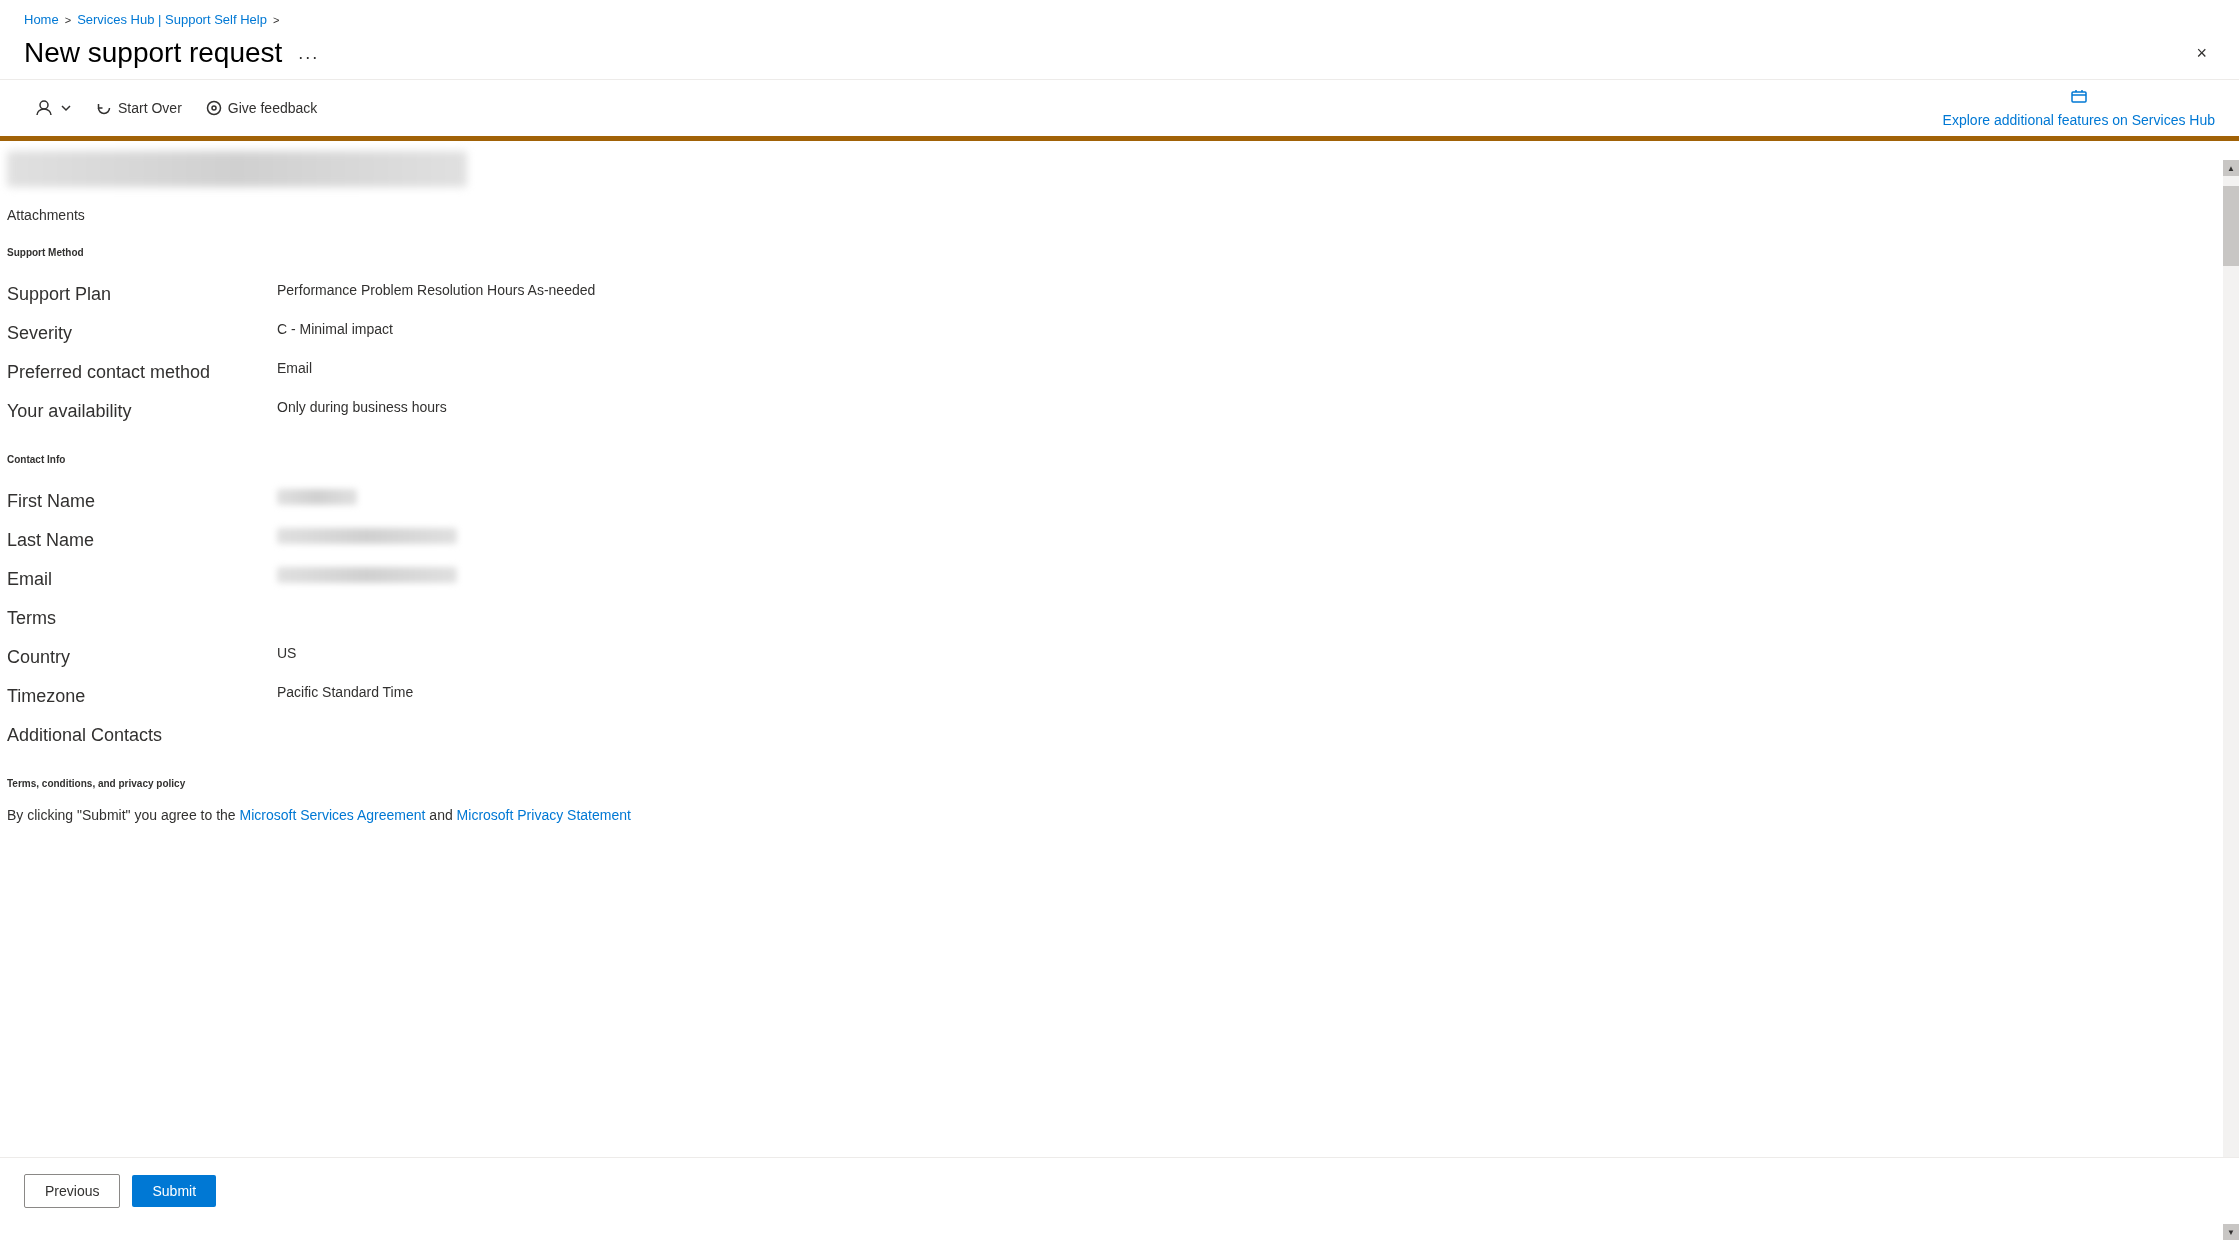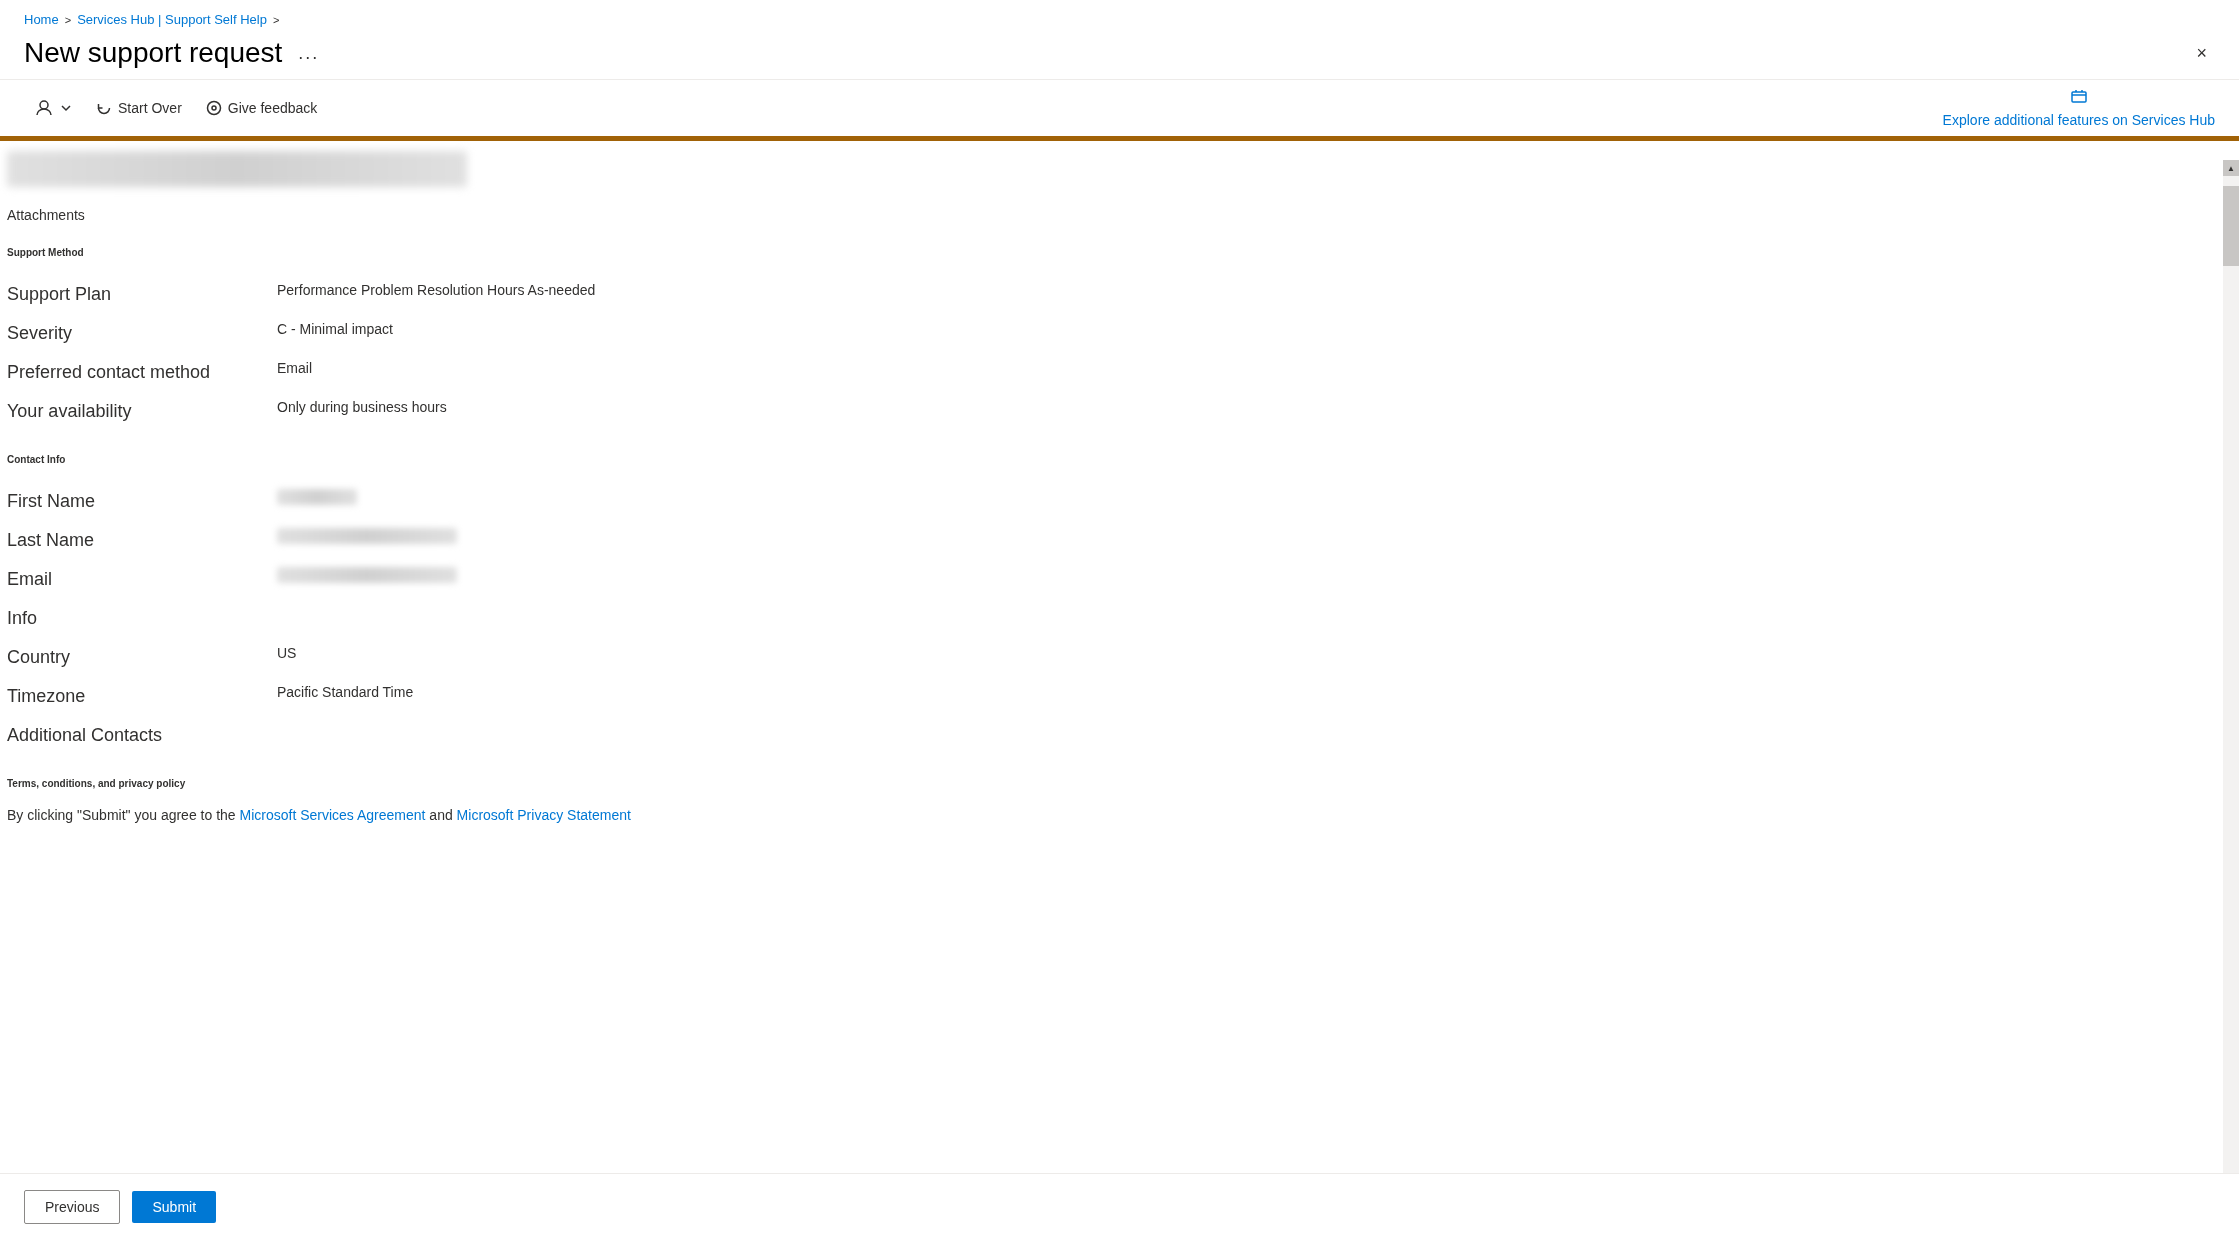--- a/index.html
+++ b/index.html
@@ -206,21 +206,21 @@
       line-height: 1.5;
     }
     .terms-link {
       color: #0078d4;
       text-decoration: none;
     }
 
     
     .footer {
       position: fixed;
-      bottom: 0;
+      bottom: 16px;
       left: 0;
       right: 0;
       padding: 16px 24px;
       background: #fff;
       border-top: 1px solid #edebe9;
       display: flex;
       gap: 12px;
       align-items: center;
     }
     .btn-previous {
@@ -337,21 +337,21 @@
       </div>
       <div class="field-row">
         <span class="field-label">Last Name</span>
         <span class="field-value blurred-value blurred-md"></span>
       </div>
       <div class="field-row">
         <span class="field-label">Email</span>
         <span class="field-value blurred-value blurred-md"></span>
       </div>
       <div class="field-row">
-        <span class="field-label">Info</span>
+        <span class="field-label">Terms</span>
         <span class="field-value"></span>
       </div>
       <div class="field-row">
         <span class="field-label">Country</span>
         <span class="field-value">US</span>
       </div>
       <div class="field-row">
         <span class="field-label">Timezone</span>
         <span class="field-value">Pacific Standard Time</span>
       </div>

